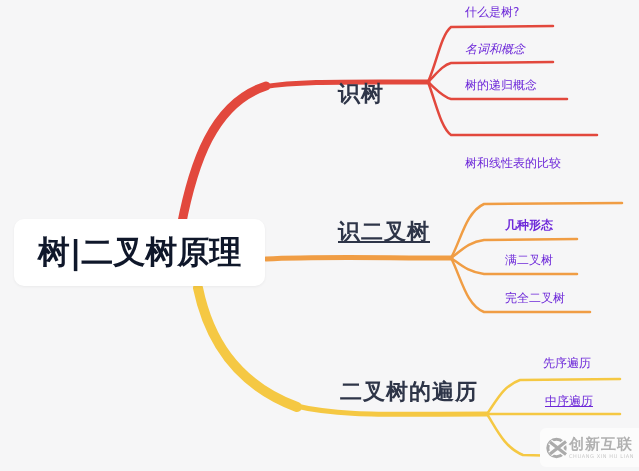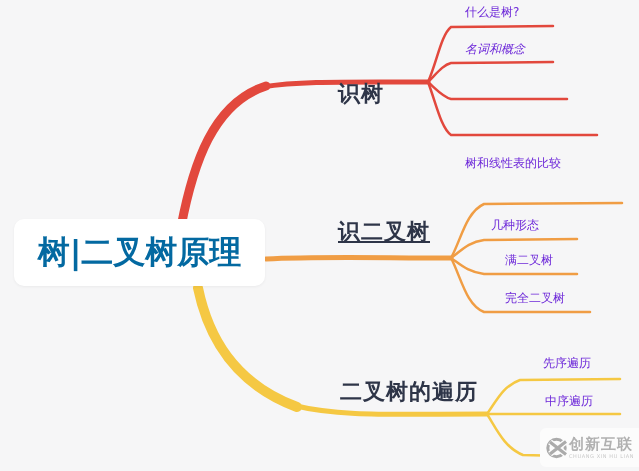--- a/index.html
+++ b/index.html
@@ -12,21 +12,21 @@
   }
   .edges{position:absolute;left:0;top:0;z-index:1;}
   .root-node{
     position:absolute;left:14px;top:219px;width:251px;height:67px;
     background:#ffffff;border-radius:10px;
     display:flex;align-items:center;justify-content:center;
     box-shadow:0 1px 3px rgba(0,0,0,0.05);
     z-index:3;
   }
   .root-label{
-    font-size:32px;font-weight:800;color:#0369a1;
+    font-size:32px;font-weight:800;color:#0f172a;
     letter-spacing:0px;white-space:nowrap;
   }
   .label{position:absolute;white-space:nowrap;z-index:2;}
   .branch-label{font-size:22px;font-weight:700;color:#2e3548;letter-spacing:1px;}
   .child-label{font-size:12px;font-weight:400;color:#6d28d9;}
   .watermark{
     position:absolute;left:540px;top:428px;width:99px;height:39px;
     background:#fcfcfc;border-radius:6px 0 0 6px;
     display:flex;align-items:center;gap:0;padding-left:5px;
     box-sizing:border-box;z-index:4;
@@ -68,30 +68,31 @@
     </g>
   </svg>
 
   <div class="root-node">
     <span class="root-label">树|二叉树原理</span>
   </div>
 
   <div class="label branch-label" style="left:338px;top:39px;margin-top:40px;">识树</div>
   <div class="label child-label" style="left:465px;top:4px;">什么是树?</div>
   <div class="label child-label" style="left:465px;top:41px;font-style:italic;">名词和概念</div>
+  <div class="label child-label" style="left:465px;top:77px;">树的递归概念</div>
   <div class="label child-label" style="left:465px;top:113px;margin-top:42px;">树和线性表的比较</div>
 
   <div class="label branch-label" style="left:338px;top:217px;text-decoration:underline;">识二叉树</div>
-  <div class="label child-label" style="left:491px;top:217px;">几种形态</div>
+  <div class="label child-label" style="left:505px;top:217px;font-weight:bold;">几种形态</div>
   <div class="label child-label" style="left:505px;top:252px;">满二叉树</div>
   <div class="label branch-label" style="left:340px;top:377px;">二叉树的遍历</div>
 
   <div class="label child-label" style="left:505px;top:290px;">完全二叉树</div>
   <div class="label child-label" style="left:543px;top:355px;">先序遍历</div>
-  <div class="label child-label" style="left:545px;top:393px;">中序遍历</div>
+  <div class="label child-label" style="left:545px;top:393px;text-decoration:underline;">中序遍历</div>
 
   <div class="watermark">
     <svg width="24" height="24" viewBox="0 0 24 24">
       <circle cx="11.5" cy="12" r="8.7" fill="none" stroke="#ababab" stroke-width="3"></circle>
       <path d="M 5 6 L 21 18.5 M 21 5.5 L 5 18" fill="none" stroke="#fcfcfc" stroke-width="6"></path>
       <path d="M 5 6 L 21 18.5 M 21 5.5 L 5 18" fill="none" stroke="#ababab" stroke-width="3.2"></path>
     </svg>
     <div class="wm-texts">
       <span class="wm-main">创新互联</span>
       <span class="wm-sub">CHUANG XIN HU LIAN</span>

